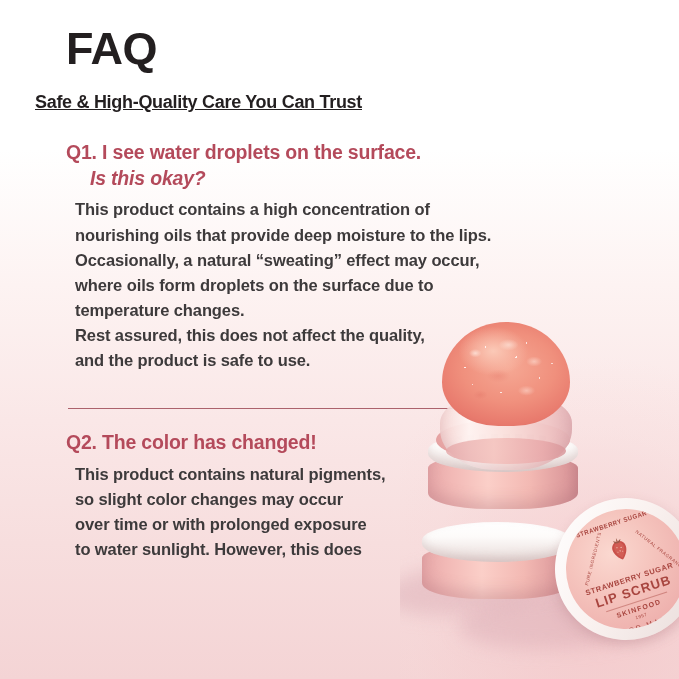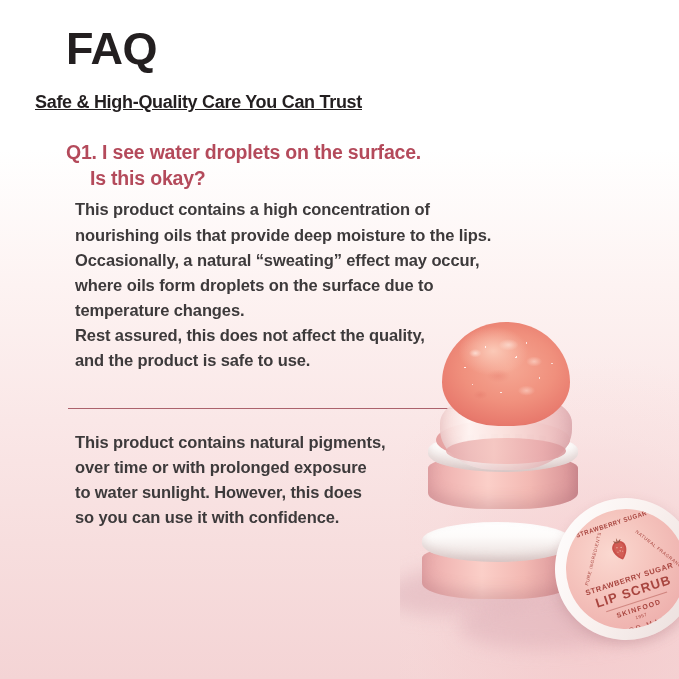--- a/index.html
+++ b/index.html
@@ -237,21 +237,21 @@
   #qa-2 { left: 66px; top: 430px; width: 400px; }
 
   .q-heading {
     font-size: 19.5px;
     font-weight: bold;
     color: #b44a5b;
     line-height: 1.32;
     margin: 0 0 6px 0;
     letter-spacing: -0.2px;
   }
-  .q-heading .q-line2 { display: block; padding-left: 24px; }
+  .q-heading .q-line2 { display: block; padding-left: 24px; font-style: italic; }
 
   .a-body {
     font-size: 16.5px;
     color: #3d3a3b;
     line-height: 1.52;
     margin: 0;
     padding-left: 9px;
     letter-spacing: -0.1px;
   }
   .a-body .ln { display: block; white-space: nowrap; font-weight: bold; }
@@ -340,21 +340,24 @@
       <span class="ln">where oils form droplets on the surface due to</span>
       <span class="ln">temperature changes.</span>
       <span class="ln">Rest assured, this does not affect the quality,</span>
       <span class="ln">and the product is safe to use.</span>
     </div>
   </div>
 
   <div id="section-divider"></div>
 
   <div class="qa-block" id="qa-2">
+    <div class="q-heading">
+      <span>Q2. The color has changed!</span>
+    </div>
     <div class="a-body">
       <span class="ln">This product contains natural pigments,</span>
+      <span class="ln">so slight color changes may occur</span>
       <span class="ln">over time or with prolonged exposure</span>
       <span class="ln">to water sunlight. However, this does</span>
-      <span class="ln">so you can use it with confidence.</span>
     </div>
   </div>
 
 </div>
 
 </body></html>

